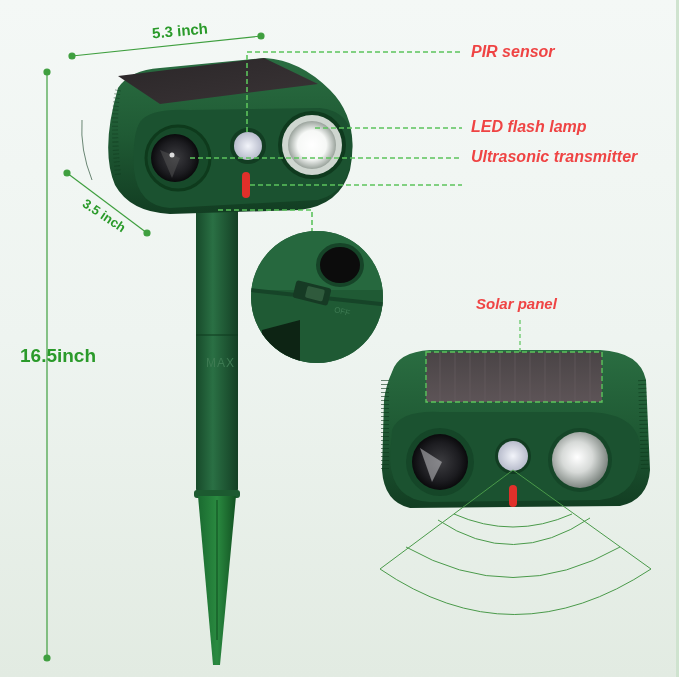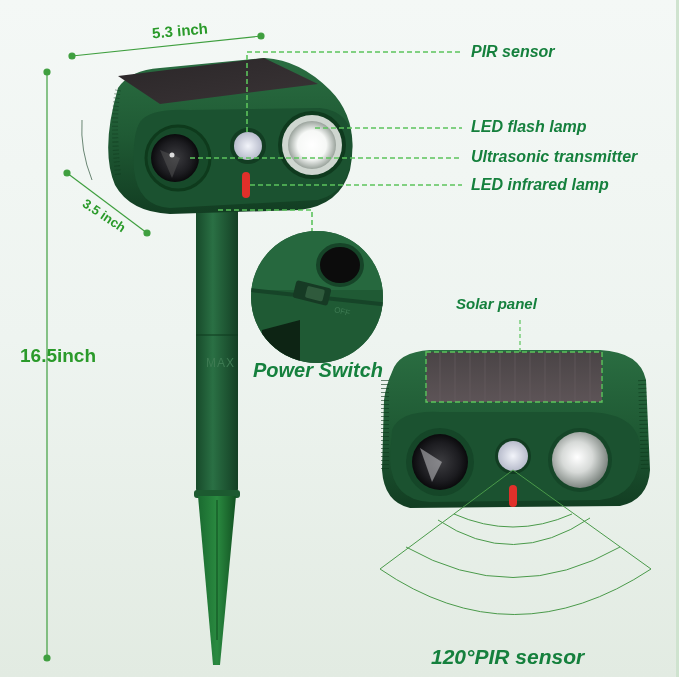--- a/index.html
+++ b/index.html
@@ -3,21 +3,21 @@
   <meta charset="utf-8">
   <style>
     html, body { margin: 0; padding: 0; }
     body {
       width: 679px; height: 677px; overflow: hidden; position: relative;
       background: linear-gradient(180deg, #f4f8f6 0%, #eef4f0 50%, #e2ebe2 100%);
       font-family: "Liberation Sans", sans-serif;
     }
     .canvas { position: absolute; left: 0; top: 0; width: 679px; height: 677px; }
     .label {
-      position: absolute; color: #15803d; font-weight: bold; font-style: italic;
+      position: absolute; color: #ef4444; font-weight: bold; font-style: italic;
       font-family: "Liberation Sans", sans-serif; white-space: nowrap;
     }
     .dim { position: absolute; color: #2a9a2a; font-weight: bold; white-space: nowrap; font-family: "Liberation Sans", sans-serif; }
     .right-edge { position: absolute; right: 0; top: 0; width: 3px; height: 677px; background: #cfe3cf; }
   </style>
 </head>
 <body>
 
 <div class="canvas">
 
@@ -181,22 +181,19 @@
     </g>
   </svg>
 
   <div class="dim" style="left:152px;top:22px;font-size:15px;transform:rotate(-5deg);">5.3 inch</div>
   <div class="dim" style="left:80px;top:208px;font-size:13px;transform:rotate(34deg);">3.5 inch</div>
   <div class="dim" style="left:20px;top:345px;font-size:19px;">16.5inch</div>
 
   <div class="label" style="left:471px;top:43px;font-size:16px;">PIR sensor</div>
   <div class="label" style="left:471px;top:118px;font-size:16px;">LED flash lamp</div>
   <div class="label" style="left:471px;top:148px;font-size:16px;">Ultrasonic transmitter</div>
-  <div class="label" style="left:471px;top:176px;font-size:16px;">LED infrared lamp</div>
-  <div class="label" style="left:456px;top:295px;font-size:15px;">Solar panel</div>
-  <div class="label" style="left:253px;top:359px;font-size:20px;">Power Switch</div>
-  <div class="label" style="left:431px;top:645px;font-size:21px;">120°PIR sensor</div>
+  <div class="label" style="left:476px;top:295px;font-size:15px;">Solar panel</div>
 
   <div style="position:absolute;left:206px;top:356px;font-size:12px;color:#3d7a52;letter-spacing:1px;">MAX</div>
   <div style="position:absolute;left:334px;top:307px;font-size:8px;color:#3d7a52;transform:rotate(14deg);">OFF</div>
 
   <div class="right-edge"></div>
 </div>
 
 </body></html>

